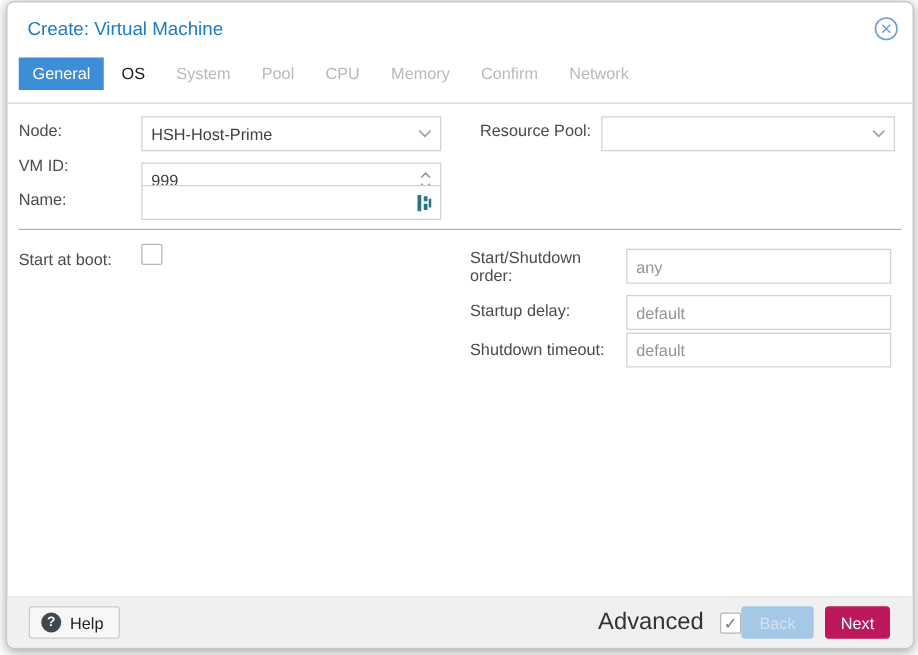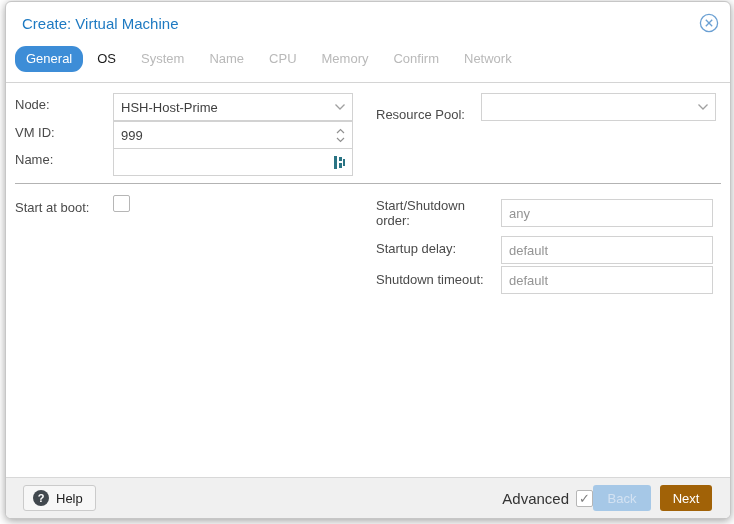--- a/index.html
+++ b/index.html
@@ -11,21 +11,21 @@
     box-shadow:0 2px 9px rgba(90,90,90,.55);
   }
   
   .header { position:absolute; left:0; top:0; width:100%; height:44px; }
   .title { position:absolute; left:16px; top:13px; font-size:15px; color:#1e7ac2; }
   .close-btn { position:absolute; right:11px; top:11px; width:20px; height:20px; cursor:pointer; }
   
   .tabbar { position:absolute; left:0; top:44px; width:100%; height:37px;
             border-bottom:1px solid #d4d4d4; display:flex; align-items:flex-start;
             padding-left:9px; }
-  .tab { font-size:13px; padding:6px 11px; margin-right:3px; border-radius:11px;
+  .tab { font-size:13px; padding:6px 11px; margin-right:3px; border-radius:0;
          color:#1a1a1a; cursor:pointer; line-height:14px; }
   .tab.active { background:#3d8dd7; color:#fff; }
   .tab.disabled { color:#b9b9b9; cursor:default; }
   
   .flabel { position:absolute; font-size:13px; color:#4a4a4a; line-height:15px; }
   .field { position:absolute; height:28px; background:#fff; border:1px solid #d2d2d2; }
   .field input { position:absolute; left:0; top:0; width:100%; height:100%; border:none;
                  outline:none; padding:0 24px 0 7px; font-size:13px; color:#3f3f3f;
                  font-family:"Liberation Sans", sans-serif; background:transparent; }
   .field input::placeholder { color:#949494; opacity:1; }
@@ -44,26 +44,26 @@
             background:#f0f0f0; border-top:1px solid #d8d8d8;
             border-radius:0 0 5px 5px; display:flex; align-items:center;
             padding:0 18px 0 17px; }
   .help-btn { height:26px; padding:0 12px 0 9px; background:#f7f7f7;
               border:1px solid #cbcbcb; border-radius:3px; display:flex;
               align-items:center; gap:7px; font-size:13px; color:#222; cursor:pointer; }
   .help-icon { width:16px; height:16px; border-radius:50%; background:#41484e;
                color:#fff; font-size:11px; font-weight:bold; display:flex;
                align-items:center; justify-content:center; }
   .footer-right { margin-left:auto; display:flex; align-items:center; }
-  .adv-label { font-size:15px; color:#333; margin-right:7px; }
+  .adv-label { font-size:19px; color:#333; margin-right:13px; }
   .adv-cb { position:static; }
   .btn { height:26px; border:none; border-radius:3px; font-size:13px;
          font-family:"Liberation Sans", sans-serif; cursor:pointer; }
   .btn-back { width:58px; background:#a6c8e7; color:#d3e2f2; cursor:default; }
-  .btn-next { width:52px; margin-left:9px; background:#a16207; color:#fff; }
+  .btn-next { width:52px; margin-left:9px; background:#be185d; color:#fff; }
 </style>
 </head>
 <body>
 
 <div class="dialog">
 
   <div class="header">
     <div class="title">Create: Virtual Machine</div>
     <div class="close-btn">
       <svg width="20" height="20" viewBox="0 0 20 20">
@@ -71,39 +71,39 @@
         <line x1="6.8" y1="6.8" x2="13.2" y2="13.2" stroke="#6ba0d3" stroke-width="1.3"></line>
         <line x1="13.2" y1="6.8" x2="6.8" y2="13.2" stroke="#6ba0d3" stroke-width="1.3"></line>
       </svg>
     </div>
   </div>
 
   <div class="tabbar">
     <div class="tab active">General</div>
     <div class="tab">OS</div>
     <div class="tab disabled">System</div>
-    <div class="tab disabled">Name</div>
+    <div class="tab disabled">Pool</div>
     <div class="tab disabled">CPU</div>
     <div class="tab disabled">Memory</div>
     <div class="tab disabled">Confirm</div>
     <div class="tab disabled">Network</div>
   </div>
 
   <div class="flabel" style="left:9px; top:95px;">Node:</div>
   <div class="field" style="left:107px; top:91px; width:240px;">
     <input value="HSH-Host-Prime" style="">
     <span class="trigger">
       <svg width="12" height="8" viewBox="0 0 12 8">
           <polyline points="1.5,1.5 6,6 10.5,1.5" fill="none" stroke="#a0a0a0" stroke-width="1.3"></polyline>
         </svg>
     </span>
   </div>
 
   <div class="flabel" style="left:9px; top:123px;">VM ID:</div>
-  <div class="field" style="left:107px; top:119px; width:240px;">
+  <div class="field" style="left:107px; top:128px; width:240px;">
     <input value="999" style="">
     <span class="trigger">
       <svg width="11" height="17" viewBox="0 0 11 17">
         <polyline points="2,6 5.5,2.5 9,6" fill="none" stroke="#909090" stroke-width="1.2"></polyline>
         <polyline points="2,11 5.5,14.5 9,11" fill="none" stroke="#909090" stroke-width="1.2"></polyline>
       </svg>
     </span>
   </div>
 
   <div class="flabel" style="left:9px; top:150px;">Name:</div>
@@ -112,21 +112,21 @@
     <span class="trigger">
       <svg width="13" height="15" viewBox="0 0 13 15">
         <rect x="1" y="1" width="3" height="13" fill="#2a7484"></rect>
         <rect x="6" y="2" width="3" height="4" fill="#2a7484"></rect>
         <rect x="6" y="8" width="3" height="5" fill="#2a7484"></rect>
         <rect x="10" y="4" width="2" height="7" fill="#2a7484"></rect>
       </svg>
     </span>
   </div>
 
-  <div class="flabel" style="left:370px; top:95px;margin-top:10px;">Resource Pool:</div>
+  <div class="flabel" style="left:378px; top:95px;">Resource Pool:</div>
   <div class="field" style="left:475px; top:91px; width:235px;">
     <input value="" style="">
     <span class="trigger">
       <svg width="12" height="8" viewBox="0 0 12 8">
           <polyline points="1.5,1.5 6,6 10.5,1.5" fill="none" stroke="#a0a0a0" stroke-width="1.3"></polyline>
         </svg>
     </span>
   </div>
 
   <div class="sep"></div>

